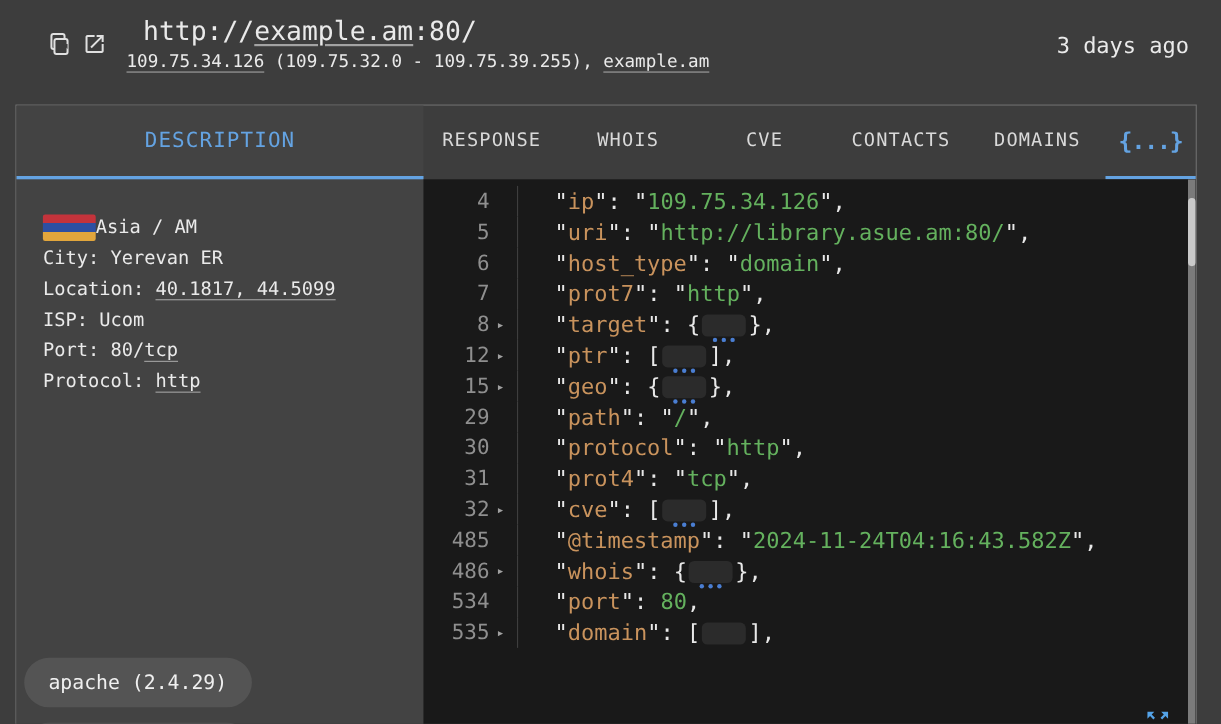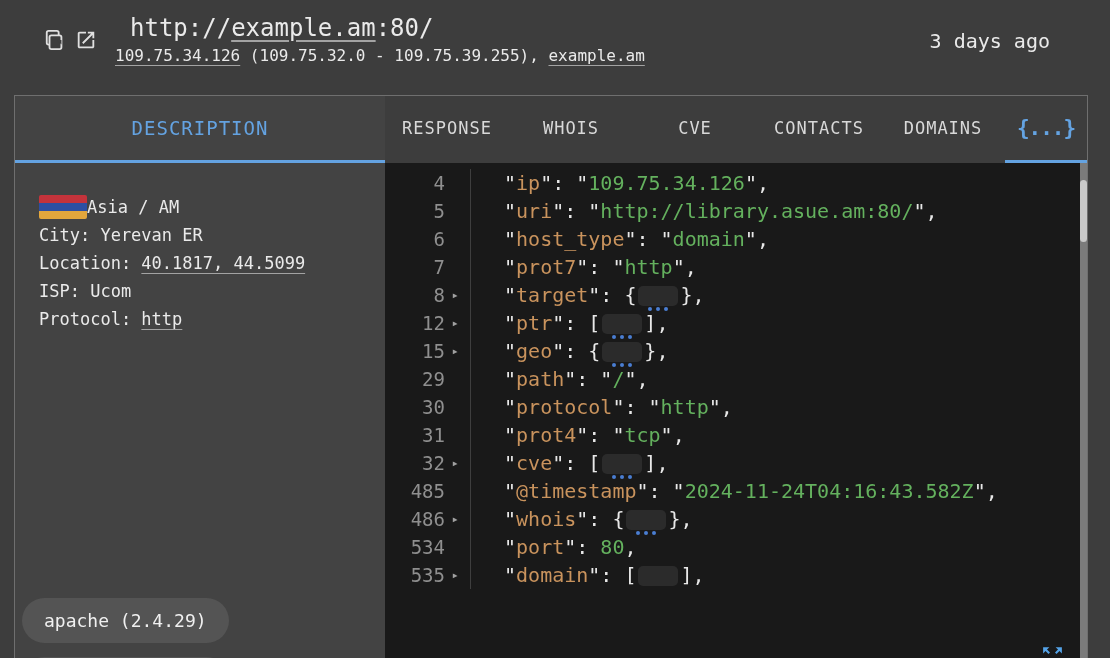--- a/index.html
+++ b/index.html
@@ -18,21 +18,21 @@
     font-family:"DejaVu Sans Mono","Liberation Mono",monospace;
     color:var(--text);overflow:hidden;position:relative;
   }
   
   .iconbtn{background:none;border:none;padding:0;cursor:pointer;position:absolute;top:29px;}
   .iconbtn svg{display:block;}
   #copy-btn{left:44px;}
   #open-btn{left:75px;}
   .url1{position:absolute;left:130px;top:15px;font-size:24px;line-height:26px;white-space:pre;}
   .url2{position:absolute;left:115px;top:45px;font-size:16px;line-height:22px;white-space:pre;}
-  .age{position:absolute;right:60px;top:29px;font-size:20px;}
+  .age{position:absolute;right:29px;top:29px;font-size:20px;}
   a.lnk{color:inherit;text-decoration:underline;text-decoration-color:#a3a3a3;text-underline-offset:4px;cursor:pointer;}
   
   .panel{
     position:absolute;left:14px;top:95px;width:1074px;height:582px;
     border:1px solid var(--border);display:flex;background:var(--page-bg);
   }
   .leftcol{width:370px;flex:0 0 370px;background:var(--panel-bg);display:flex;flex-direction:column;}
   .ltab{
     height:67px;border-bottom:3px solid var(--accent-blue);
     display:flex;align-items:center;justify-content:center;cursor:pointer;
@@ -123,20 +123,21 @@
       </div>
       <div class="lcontent">
         <div class="flagrow">
           <span class="flag"></span>
           <span class="region">Asia / AM</span>
         </div>
         <div id="drows">
             <div class="drow"><span>City: Yerevan ER</span></div>
             <div class="drow"><span>Location: </span><a class="lnk">40.1817, 44.5099</a></div>
             <div class="drow"><span>ISP: Ucom</span></div>
+            <div class="drow"><span>Port: 80/</span><a class="lnk">tcp</a></div>
             <div class="drow"><span>Protocol: </span><a class="lnk">http</a></div>
           </div>
       </div>
     </div>
 
     <div class="rightcol">
       <div class="rtabs">
         <div class="rtab-group" id="rtab-group">
             <div class="rtab">RESPONSE</div>
             <div class="rtab">WHOIS</div>

